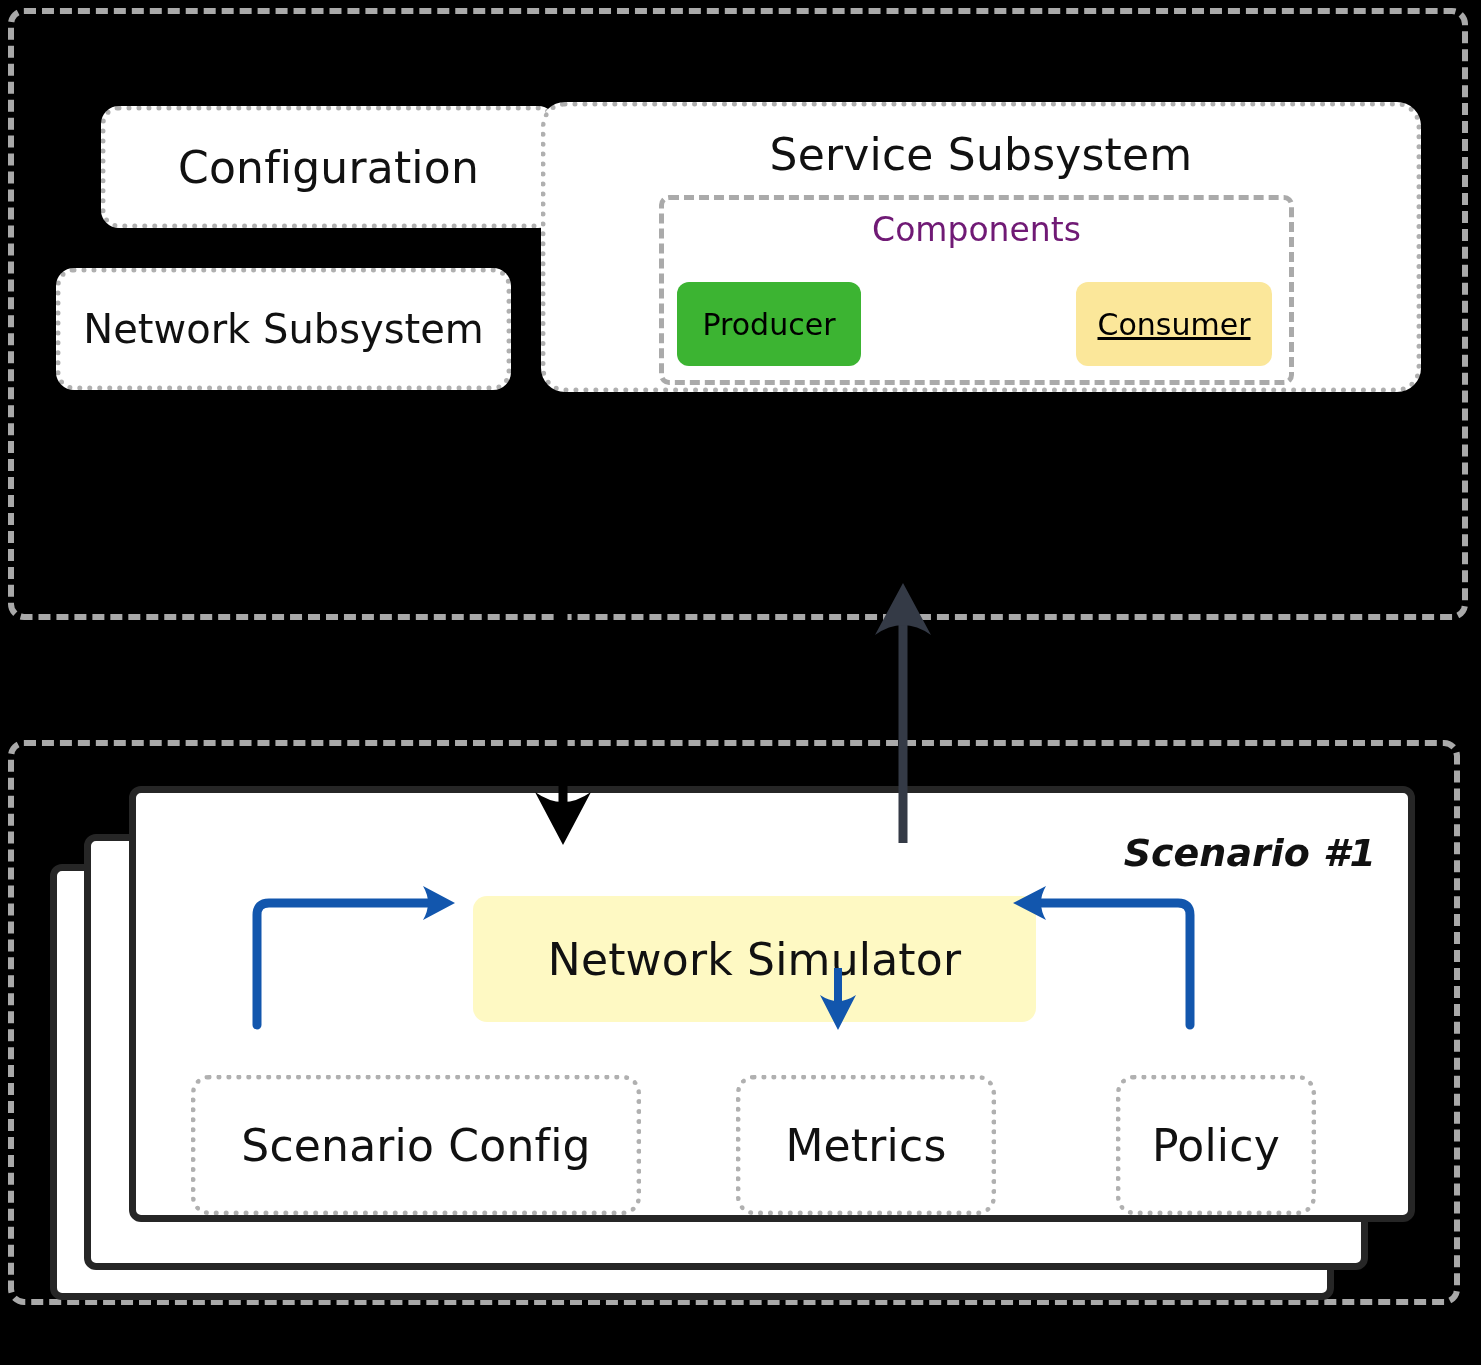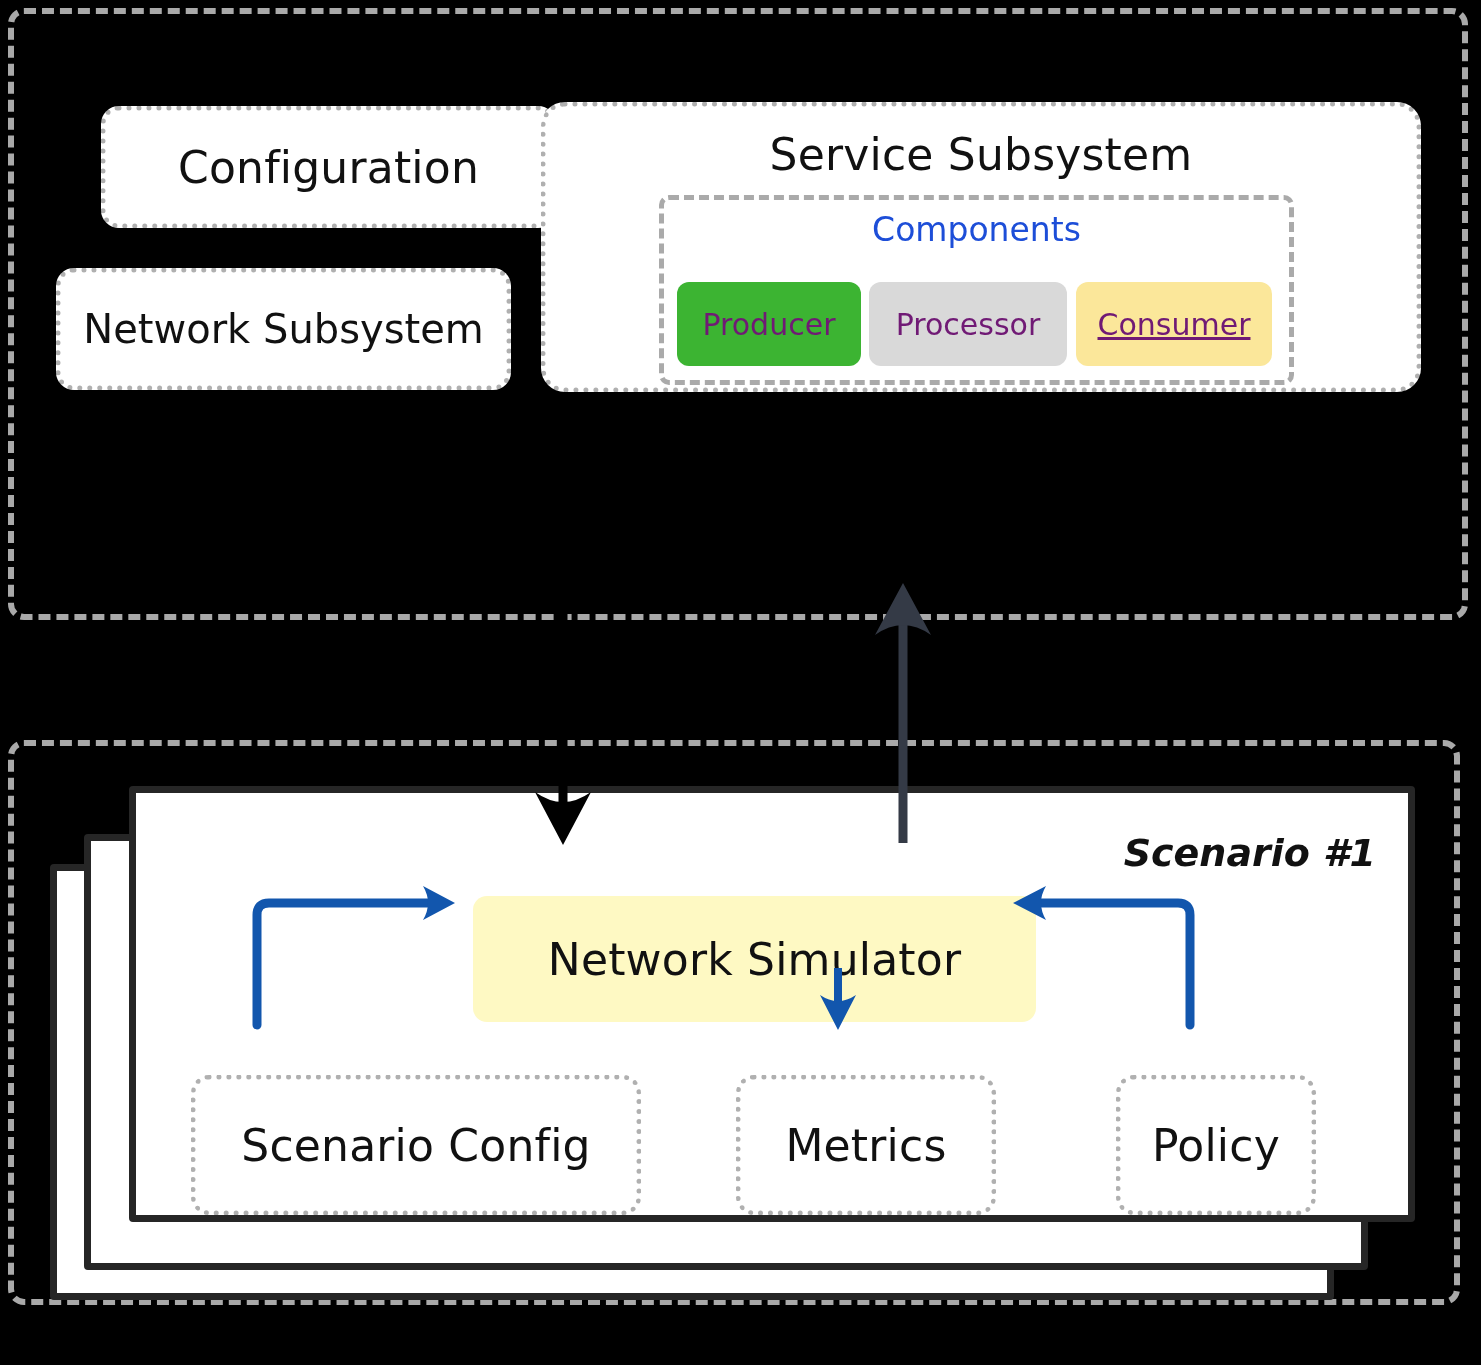--- a/index.html
+++ b/index.html
@@ -24,21 +24,21 @@
     background: #ffffff;
     border: 5px dotted #b0b0b0;
     border-radius: 18px;
     display: flex;
     align-items: center;
     justify-content: center;
   }
 
   .label-xl { font-size: 44px; color: #111111; letter-spacing: .2px; }
   .label-lg { font-size: 40px; color: #111111; }
-  .label-md { font-size: 33px; color: #1d4ed8; }
+  .label-md { font-size: 33px; color: #701a75; }
 
   
   #top-container {
     left: 8px; top: 8px; width: 1460px; height: 612px;
     background: #000000;
     border: 6px dashed #a9a9a9;
     border-radius: 16px;
   }
 
   #configuration-box { left: 42px; top: 92px; width: 455px; height: 122px; margin-left: 45px; }
@@ -61,21 +61,21 @@
     border-radius: 10px;
   }
   #components-title {
     position: absolute; left: 0; right: 0; top: 10px; text-align: center;
   }
   .chip {
     position: absolute;
     top: 82px; height: 84px;
     border-radius: 12px;
     display: flex; align-items: center; justify-content: center;
-    font-size: 30px; color: #701a75;
+    font-size: 30px; color: #000000;
   }
   #chip-producer  { left: 13px;  width: 184px; }
   #chip-processor { left: 205px; width: 198px; }
   #chip-consumer  { left: 412px; width: 196px; text-decoration: underline; }
 
   #orchestrator-box {
     left: 37px; top: 408px; width: 1383px; height: 173px;
     border-radius: 14px;
     display: flex; align-items: center; justify-content: center;
   }
@@ -85,21 +85,21 @@
     left: 8px; top: 740px; width: 1452px; height: 565px;
     background: #000000;
     border: 6px dashed #a9a9a9;
     border-radius: 16px;
   }
 
   .scenario-card {
     position: absolute;
     background: #ffffff;
     border: 7px solid #262626;
-    border-radius: 4px;
+    border-radius: 12px;
   }
   #scenario-card-back  { left: 36px; top: 118px; width: 1270px; height: 422px; }
   #scenario-card-mid   { left: 70px; top: 88px;  width: 1270px; height: 422px; }
   #scenario-card-front { left: 115px; top: 40px; width: 1272px; height: 422px; }
 
   #scenario-title {
     position: absolute; right: 32px; top: 38px;
     font-style: italic; font-weight: bold;
     font-size: 38px; color: #111111;
   }
@@ -138,23 +138,20 @@
 
     <div class="abs dotcard" id="service-subsystem-box">
       <span class="label-xl" id="service-subsystem-title">Service Subsystem</span>
 
       <div id="components-box">
         <span class="label-md" id="components-title">Components</span>
 
         <div class="chip" id="chip-producer" style="background:#3cb432">
           <span>Producer</span>
         </div>
-        <div class="chip" id="chip-processor" style="background:#d9d9d9">
-          <span>Processor</span>
-        </div>
         <div class="chip" id="chip-consumer" style="background:#fbe79a">
           <span>Consumer</span>
         </div>
       </div>
     </div>
 
   </div>
 
   <div class="abs" id="scenario-container">
 

